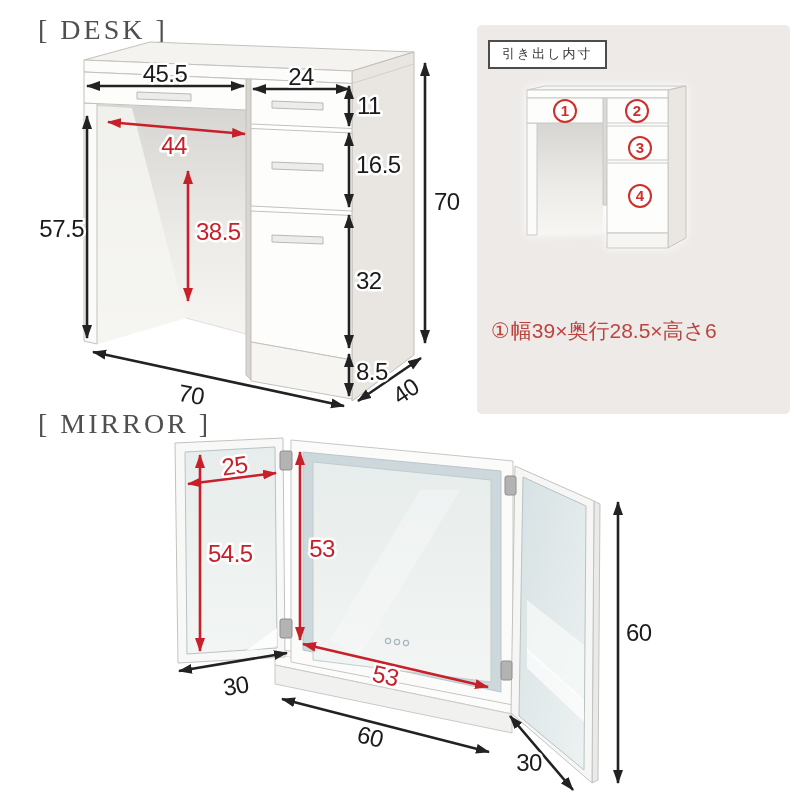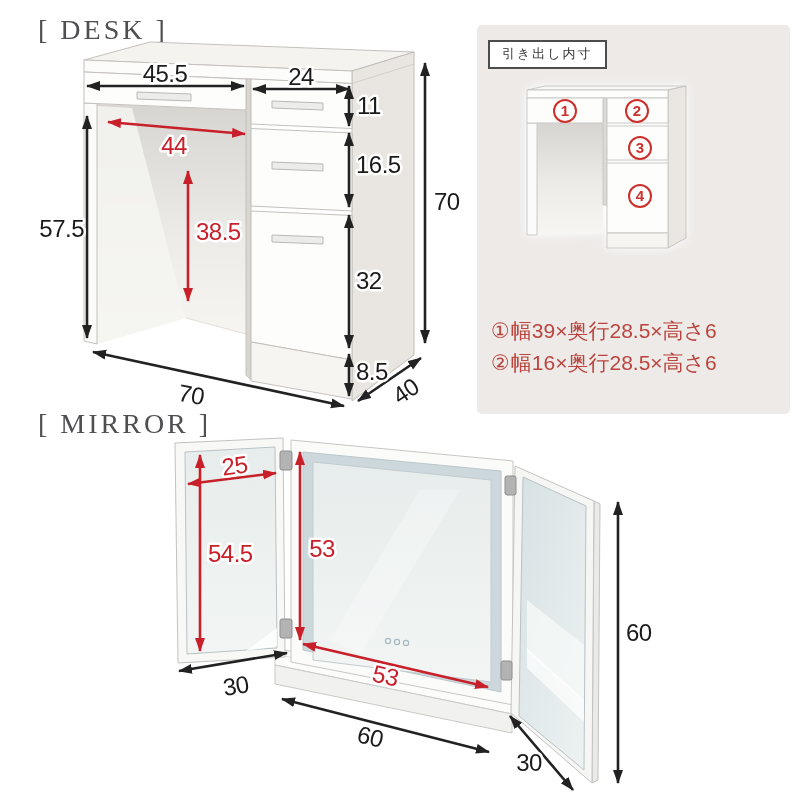--- a/index.html
+++ b/index.html
@@ -138,21 +138,20 @@
         <circle cx="163" cy="171" r="11" fill="#ffffff" fill-opacity="0.85" stroke="#cd2f2a" stroke-width="2"></circle>
         <text class="circnum" x="88" y="91" text-anchor="middle">1</text>
         <text class="circnum" x="160" y="91" text-anchor="middle">2</text>
         <text class="circnum" x="163" y="128" text-anchor="middle">3</text>
         <text class="circnum" x="163" y="176" text-anchor="middle">4</text>
       </g>
     </svg>
 
     <div class="panel-lines">
       <div class="panel-line"><span class="marker">①</span><span>幅39×奥行28.5×高さ6</span></div>
-      <div class="panel-line"><span class="marker">②</span><span>幅16×奥行28.5×高さ6</span></div>
     </div>
   </div>
 
   <div class="sec-label" style="left:38px;top:408px;">[ MIRROR ]</div>
 
   <svg width="700" height="380" viewBox="0 420 700 380" style="top:420px;">
     <defs>
       <linearGradient id="gGlass" x1="0" y1="0" x2="0" y2="1">
         <stop offset="0" stop-color="#e7edec"></stop>
         <stop offset="1" stop-color="#f2f5f3"></stop>

